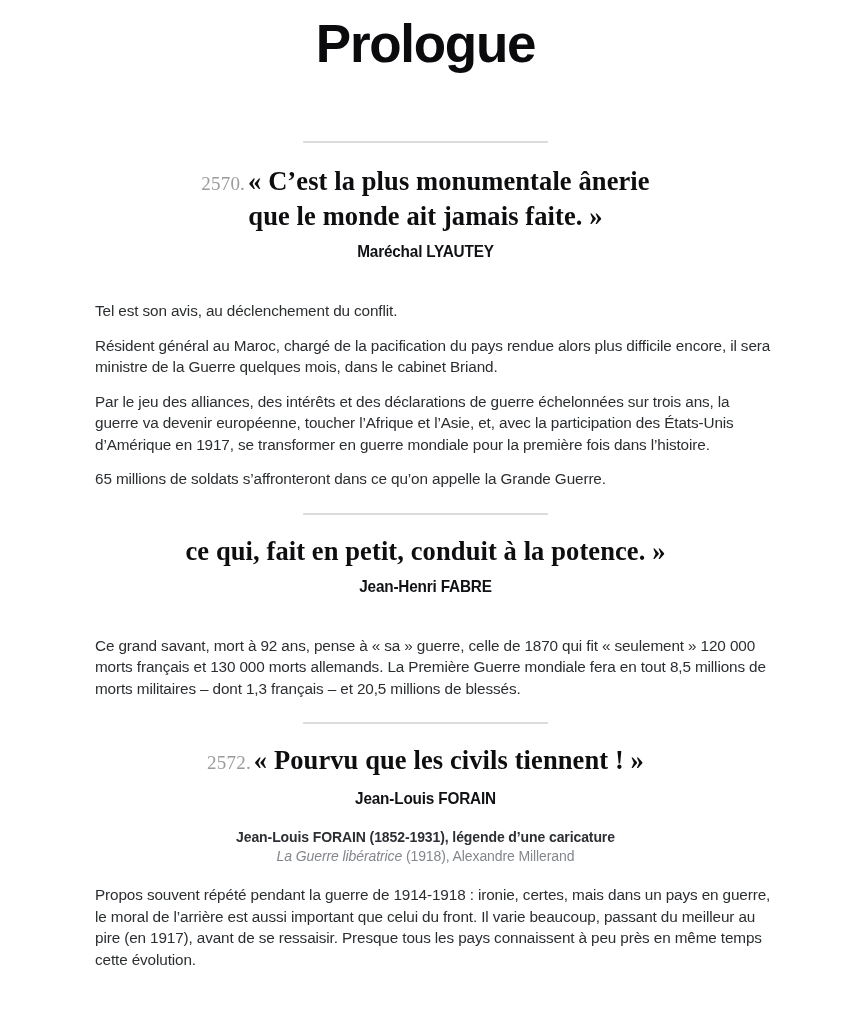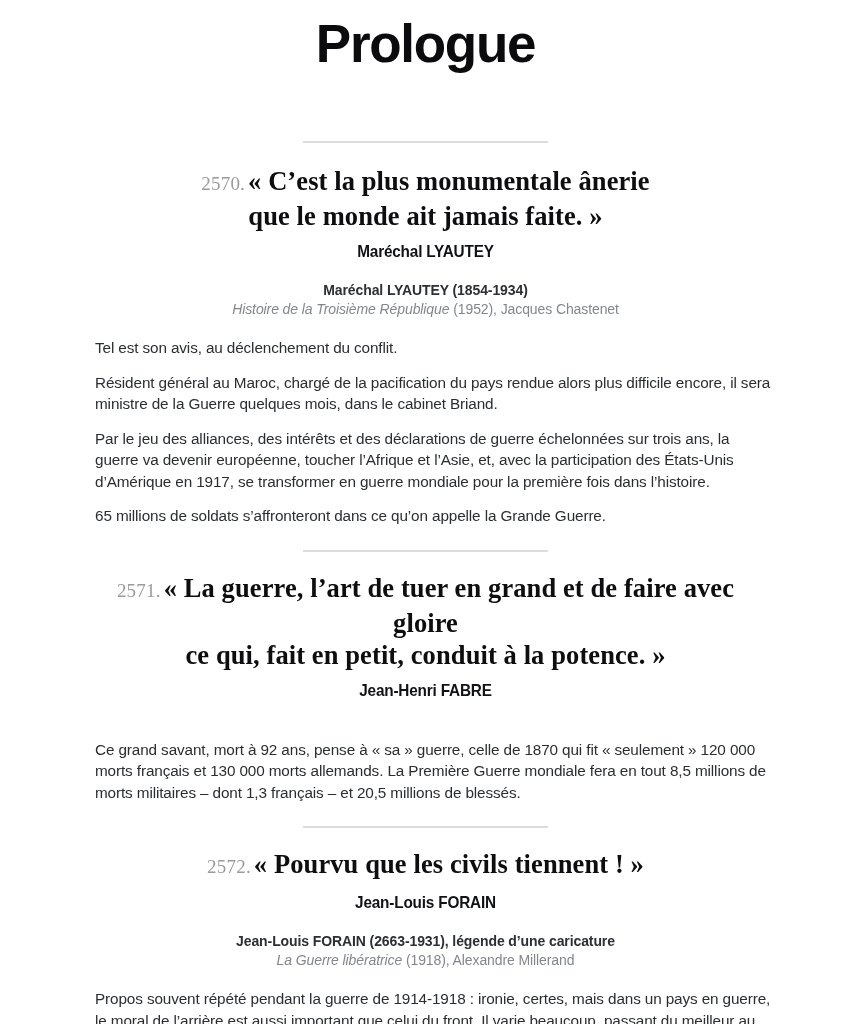--- a/index.html
+++ b/index.html
@@ -154,45 +154,40 @@
       <p class="quote-line"><span class="quote-num">2570.</span><span>« C’est la plus monumentale ânerie</span></p>
       <p class="quote-line"><span>que le monde ait jamais faite. »</span></p>
     </div>
 
     <div class="sp-quote-to-author"></div>
 
     <p class="quote-author">Maréchal LYAUTEY</p>
 
     <div class="sp-author-to-source"></div>
 
-    <div class="source">
-      <div class="source-primary">Maréchal LYAUTEY (1854-1934)</div>
-      <div class="source-secondary"><em>Histoire de la Troisième République</em><span> (1952), Jacques Chastenet</span></div>
-    </div>
 
     <div class="sp-source-to-body"></div>
 
     <div class="commentary">
       <p>Tel est son avis, au déclenchement du conflit.</p>
       <p>Résident général au Maroc, chargé de la pacification du pays rendue alors plus difficile encore, il sera ministre de la Guerre quelques mois, dans le cabinet Briand.</p>
       <p>Par le jeu des alliances, des intérêts et des déclarations de guerre échelonnées sur trois ans, la guerre va devenir européenne, toucher l’Afrique et l’Asie, et, avec la participation des États-Unis d’Amérique en 1917, se transformer en guerre mondiale pour la première fois dans l’histoire.</p>
       <p>65 millions de soldats s’affronteront dans ce qu’on appelle la Grande Guerre.</p>
     </div>
   </section>
 
   <div class="sp-body-to-sep"></div>
 
   <section class="entry">
 
     <hr class="entry-sep">
 
     <div class="sp-sep-to-quote-2"></div>
 
     <div class="quote-block">
-      <p class="quote-line"><span class="quote-num">2571.</span><span>« La guerre, l’art de tuer en grand et de faire avec gloire</span></p>
       <p class="quote-line"><span>ce qui, fait en petit, conduit à la potence. »</span></p>
     </div>
 
     <div class="sp-quote-to-author"></div>
 
     <p class="quote-author">Jean-Henri FABRE</p>
 
     <div class="sp-author-to-source"></div>
 
 
@@ -215,21 +210,21 @@
       <p class="quote-line"><span class="quote-num">2572.</span><span>« Pourvu que les civils tiennent ! »</span></p>
     </div>
 
     <div class="sp-quote-to-author"></div>
 
     <p class="quote-author">Jean-Louis FORAIN</p>
 
     <div class="sp-author-to-source"></div>
 
     <div class="source">
-      <div class="source-primary">Jean-Louis FORAIN (2663-1931), légende d’une caricature</div>
+      <div class="source-primary">Jean-Louis FORAIN (1852-1931), légende d’une caricature</div>
       <div class="source-secondary"><em>La Guerre libératrice</em><span> (1918), Alexandre Millerand</span></div>
     </div>
 
     <div class="sp-source-to-body"></div>
 
     <div class="commentary">
       <p>Propos souvent répété pendant la guerre de 1914-1918 : ironie, certes, mais dans un pays en guerre, le moral de l’arrière est aussi important que celui du front. Il varie beaucoup, passant du meilleur au pire (en 1917), avant de se ressaisir. Presque tous les pays connaissent à peu près en même temps cette évolution.</p>
 
     </div>
   </section>

